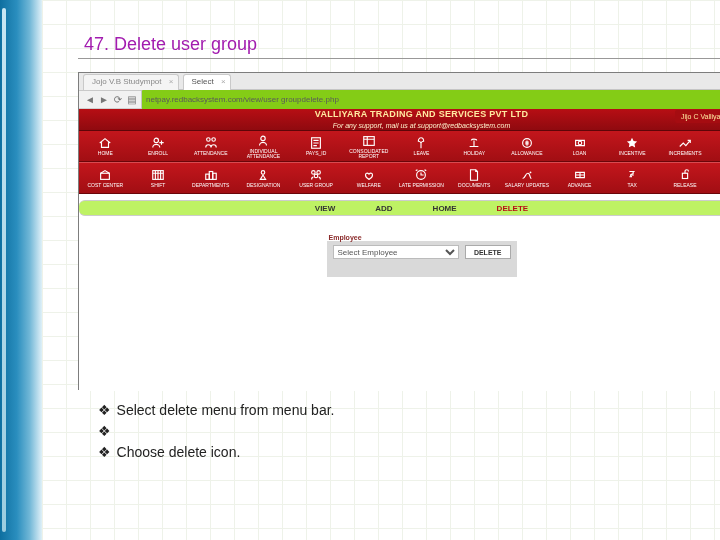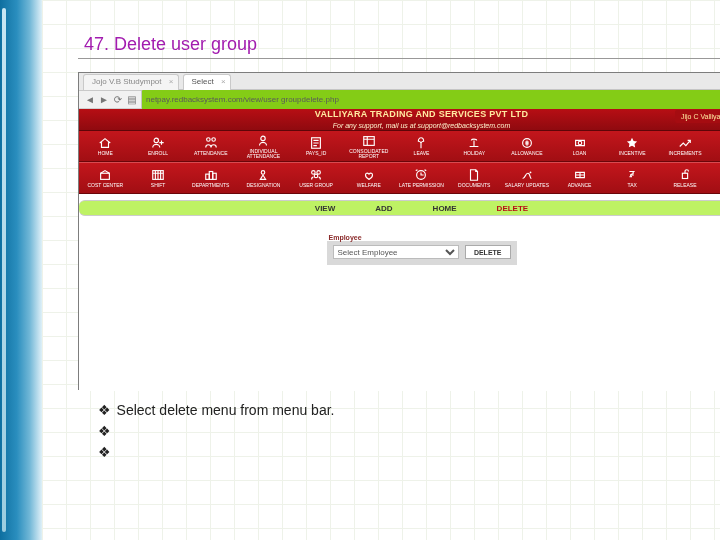--- a/index.html
+++ b/index.html
@@ -58,21 +58,21 @@
   .ic svg{ width:14px; height:14px; }
   .ic span{ white-space:pre-line; }
 
   .submenu{ height:16px; margin-top:6px; background:#bef264; border-top:1px solid #ccc;
             border-bottom:1px solid #ccc; display:flex; align-items:center; justify-content:center;
             gap:40px; font-size:8px; font-weight:bold; color:#333;border-radius:6px; }
   .submenu .active{ color:#b70e14; }
 
   .form{ margin:18px auto 0; width:190px; }
   .form .lbl{ font-size:7px; color:#8a2a2a; font-weight:bold; padding-left:2px; }
-  .form .row{ display:flex; gap:6px; align-items:center; background:#d9d9d9; padding:4px 6px 6px;}
+  .form .row{ display:flex; gap:6px; align-items:center; background:#d9d9d9; padding:4px 6px 18px;}
   .form select{ flex:1; height:14px; font-size:8px; background:#fff; border:1px solid #bbb; color:#555; }
   .form .delbtn{ height:14px; padding:0 8px; font-size:7px; font-weight:bold; background:#fff;
                  border:1px solid #aaa; color:#333; }
 
   
   .ic svg *{ stroke:#fff; stroke-width:1.3; fill:none; }
   .ic svg .f{ fill:#fff; stroke:none; }
 </style>
 </head>
 <body>
@@ -88,20 +88,21 @@
 <div class="bullets">
   <div class="b">
       <span class="mark">❖</span>
       <span>Select delete menu from menu bar.</span>
     </div>
   <div class="b">
       <span class="mark">❖</span>
     </div>
   <div class="b">
       <span class="mark">❖</span>
+      <span>Choose delete icon.</span>
     </div>
 </div>
 
 <div class="browser">
   <div class="tabs">
     <div class="tab inactive">
       <span>Jojo V.B Studympot</span>
       <span class="x">×</span>
     </div>
     <div class="tab">

